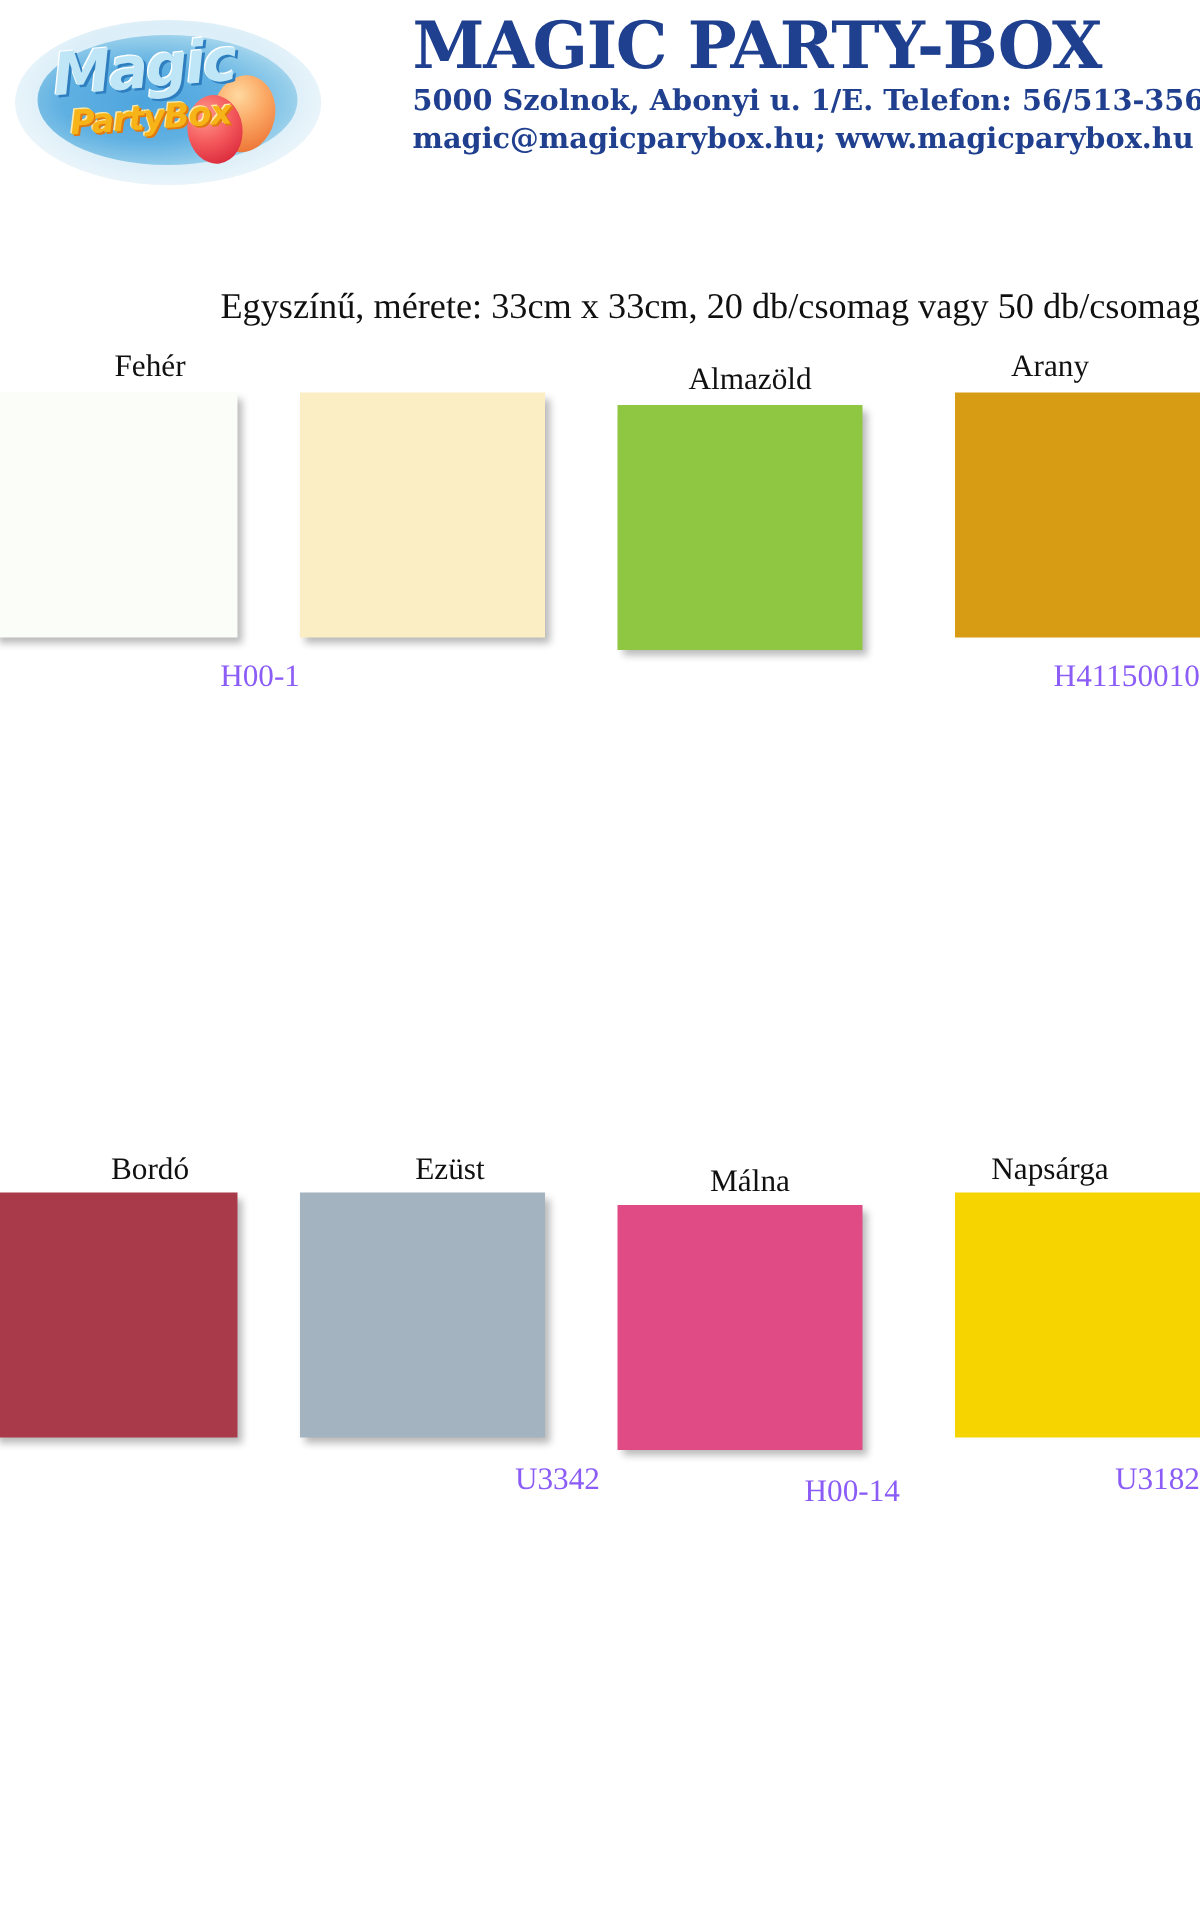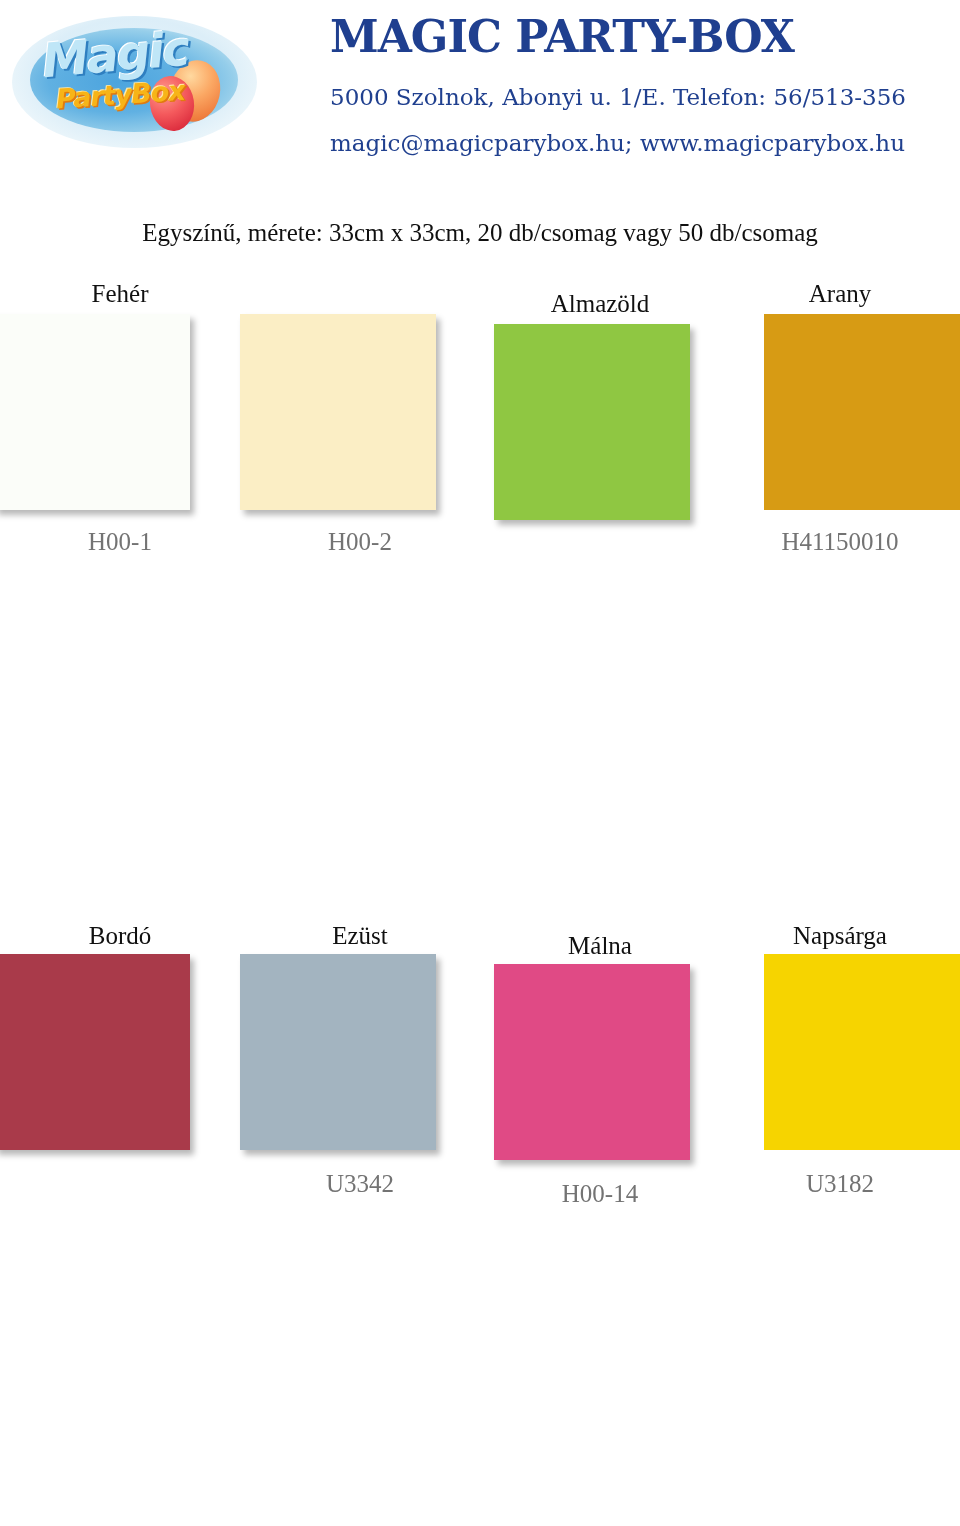--- a/index.html
+++ b/index.html
@@ -89,44 +89,43 @@
   }
 
   .brand {
     position: absolute;
     left: 330px; top: 8px;
     width: 620px;
   }
   .brand-title {
     font-family: "DejaVu Serif", serif;
     font-weight: bold;
-    font-size: 44px;
+    font-size: 52px;
     line-height: 58px;
     color: #1f3f8f;
     letter-spacing: -1px;
     white-space: nowrap;
   }
   .brand-line {
     font-family: "DejaVu Serif", serif;
-    font-weight: normal;
+    font-weight: bold;
     font-size: 23px;
     line-height: 30px;
     color: #20408f;
     white-space: nowrap;
-    margin-top: 16px;
   }
 
   
   .subtitle {
     position: absolute;
-    left: 0; top: 218px;
-    width: 960px;
-    text-align: center;
-    font-family: "Liberation Serif", serif;
-    font-size: 25px;
+    left: 0; top: 230px;
+    width: 960px;
+    text-align: right;
+    font-family: "Liberation Serif", serif;
+    font-size: 29px;
     line-height: 30px;
     color: #101010;
   }
 
   
   .grid {
     position: absolute;
     left: 0; top: 278px;
     width: 960px;
   }
@@ -154,25 +153,25 @@
     font-family: "Liberation Serif", serif;
     font-size: 25px;
     line-height: 32px;
     color: #101010;
     white-space: nowrap;
   }
   .cell-code {
     position: absolute;
     left: 0; top: 248px;
     width: 240px;
-    text-align: center;
+    text-align: right;
     font-family: "Liberation Serif", serif;
     font-size: 25px;
     line-height: 32px;
-    color: #737373;
+    color: #8b5cf6;
     white-space: nowrap;
   }
   .swatch {
     position: absolute;
     top: 36px;
     left: 14px;
     width: 196px;
     height: 196px;
     box-shadow: 4px 5px 6px rgba(0,0,0,.28);
   }
@@ -213,21 +212,20 @@
 <div class="grid">
 
   <div class="swatch-row row-1">
     <div class="cell cell-0">
       <div class="cell-label">Fehér</div>
       <div class="swatch" style="background: rgb(251, 253, 249);"></div>
       <div class="cell-code">H00-1</div>
     </div>
     <div class="cell cell-1">
       <div class="swatch" style="background: rgb(251, 238, 197);"></div>
-      <div class="cell-code">H00-2</div>
     </div>
     <div class="cell cell-2">
       <div class="cell-label">Almazöld</div>
       <div class="swatch" style="background: rgb(143, 199, 66);"></div>
     </div>
     <div class="cell cell-3">
       <div class="cell-label">Arany</div>
       <div class="swatch" style="background: rgb(215, 155, 20);"></div>
       <div class="cell-code">H41150010</div>
     </div>

